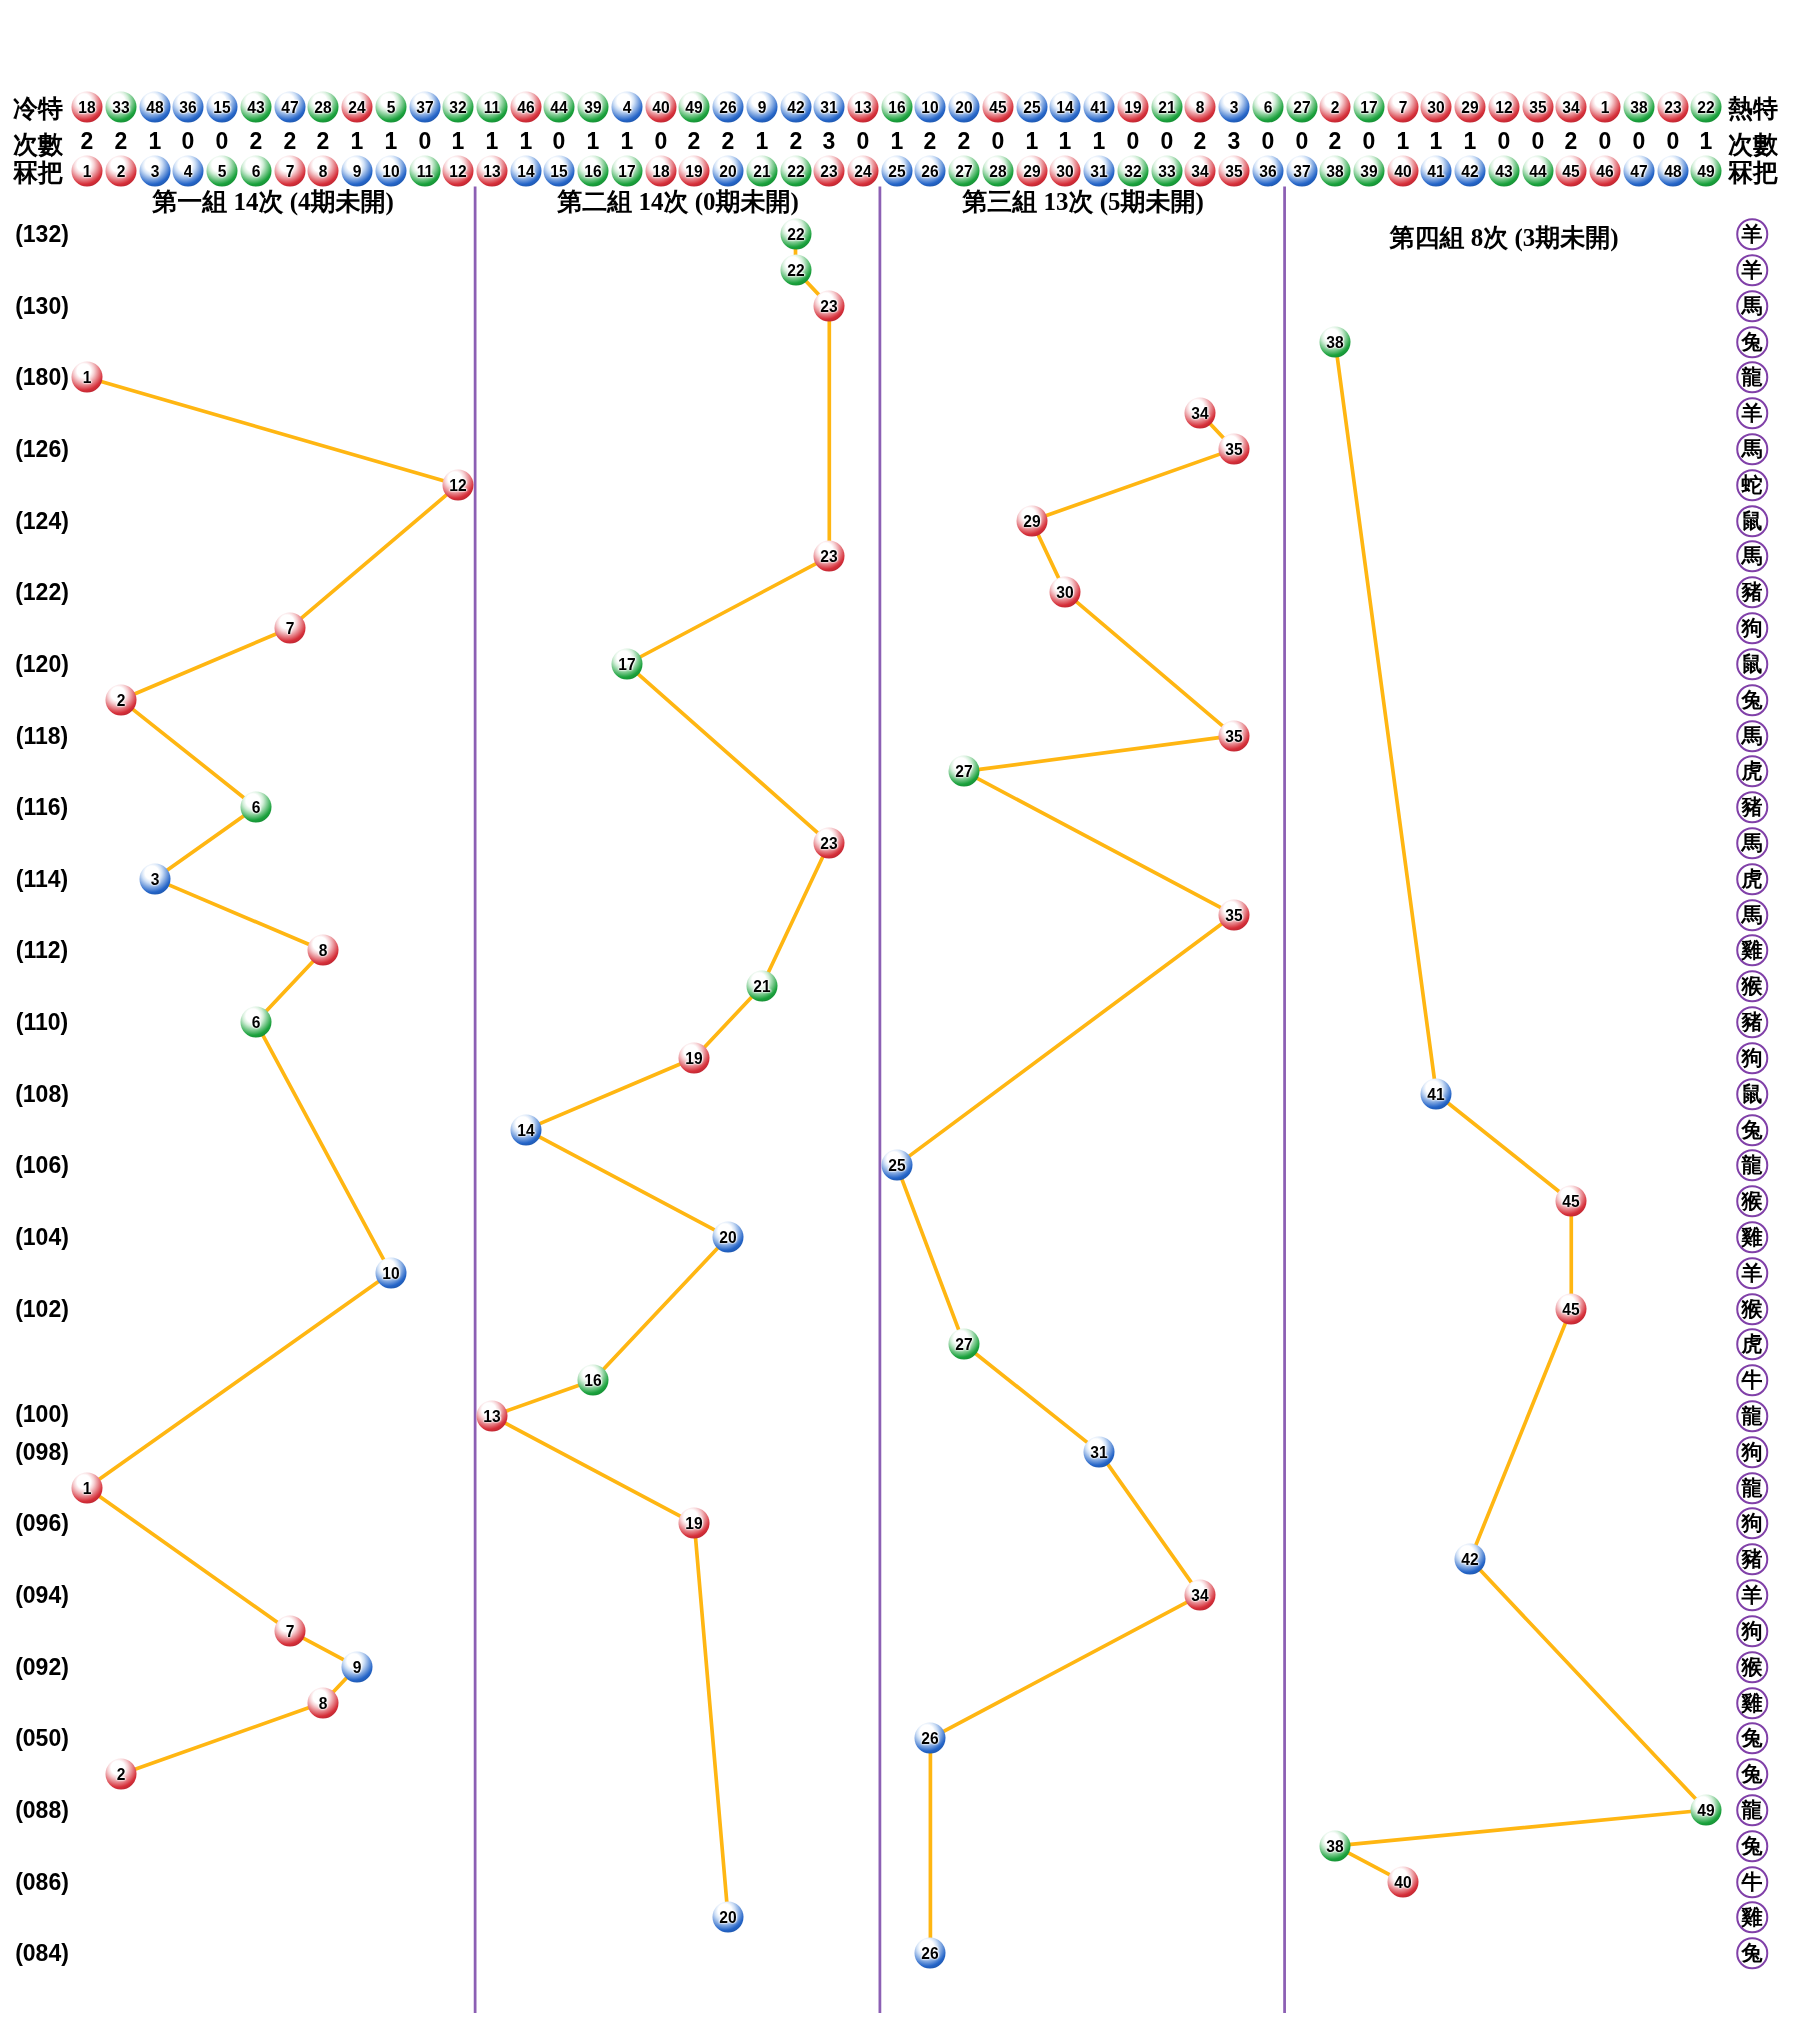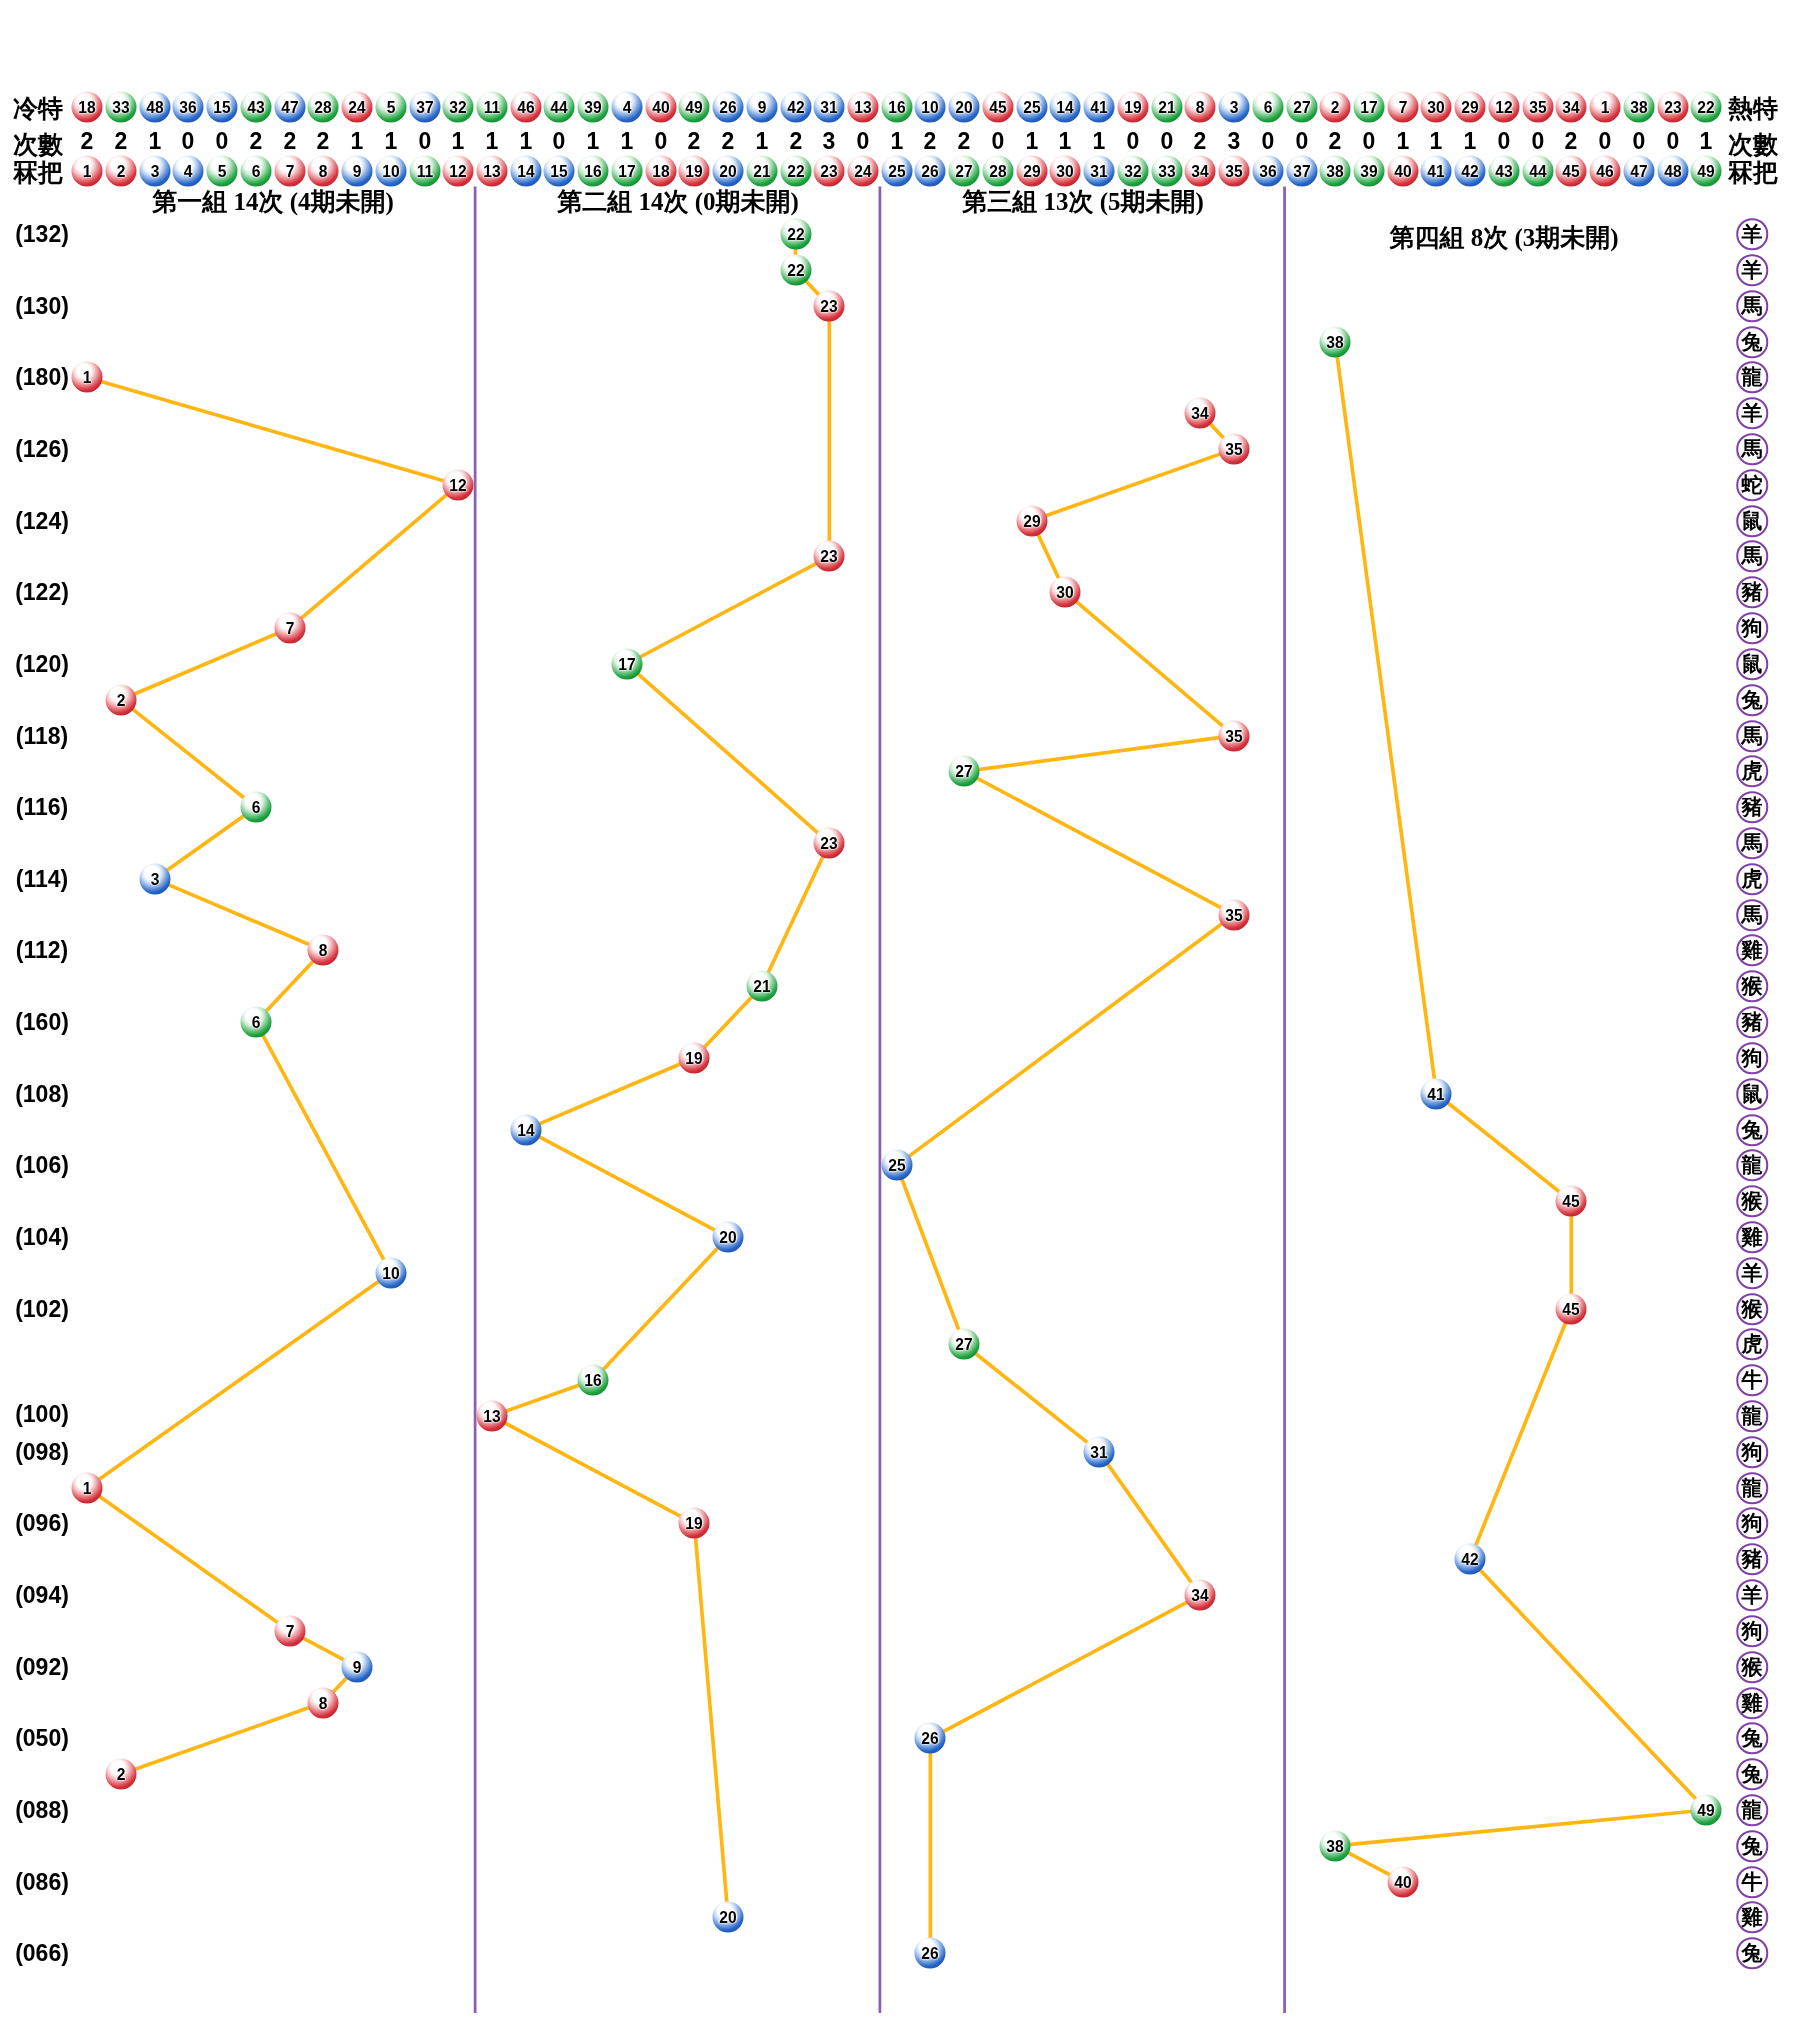--- a/index.html
+++ b/index.html
@@ -209,34 +209,34 @@
       <div class="plabel" style="left: 42px; top: 306px;">(130)</div>
       <div class="plabel" style="left: 42px; top: 377px;">(180)</div>
       <div class="plabel" style="left: 42px; top: 449px;">(126)</div>
       <div class="plabel" style="left: 42px; top: 521px;">(124)</div>
       <div class="plabel" style="left: 42px; top: 592px;">(122)</div>
       <div class="plabel" style="left: 42px; top: 664px;">(120)</div>
       <div class="plabel" style="left: 42px; top: 736px;">(118)</div>
       <div class="plabel" style="left: 42px; top: 807px;">(116)</div>
       <div class="plabel" style="left: 42px; top: 879px;">(114)</div>
       <div class="plabel" style="left: 42px; top: 950px;">(112)</div>
-      <div class="plabel" style="left: 42px; top: 1022px;">(160)</div>
+      <div class="plabel" style="left: 42px; top: 1022px;">(110)</div>
       <div class="plabel" style="left: 42px; top: 1094px;">(108)</div>
       <div class="plabel" style="left: 42px; top: 1165px;">(106)</div>
       <div class="plabel" style="left: 42px; top: 1237px;">(104)</div>
       <div class="plabel" style="left: 42px; top: 1309px;">(102)</div>
       <div class="plabel" style="left: 42px; top: 1414px;">(100)</div>
       <div class="plabel" style="left: 42px; top: 1452px;">(098)</div>
       <div class="plabel" style="left: 42px; top: 1523px;">(096)</div>
       <div class="plabel" style="left: 42px; top: 1595px;">(094)</div>
       <div class="plabel" style="left: 42px; top: 1667px;">(092)</div>
       <div class="plabel" style="left: 42px; top: 1738px;">(050)</div>
       <div class="plabel" style="left: 42px; top: 1810px;">(088)</div>
       <div class="plabel" style="left: 42px; top: 1882px;">(086)</div>
-      <div class="plabel" style="left: 42px; top: 1953px;">(066)</div>
+      <div class="plabel" style="left: 42px; top: 1953px;">(084)</div>
       <div class="ball green" style="left: 796px; top: 234px;">22</div>
       <div class="ball green" style="left: 796px; top: 270px;">22</div>
       <div class="ball red" style="left: 829px; top: 306px;">23</div>
       <div class="ball green" style="left: 1335px; top: 342px;">38</div>
       <div class="ball red" style="left: 87px; top: 377px;">1</div>
       <div class="ball red" style="left: 1200px; top: 413px;">34</div>
       <div class="ball red" style="left: 1234px; top: 449px;">35</div>
       <div class="ball red" style="left: 458px; top: 485px;">12</div>
       <div class="ball red" style="left: 1032px; top: 521px;">29</div>
       <div class="ball red" style="left: 829px; top: 556px;">23</div>

